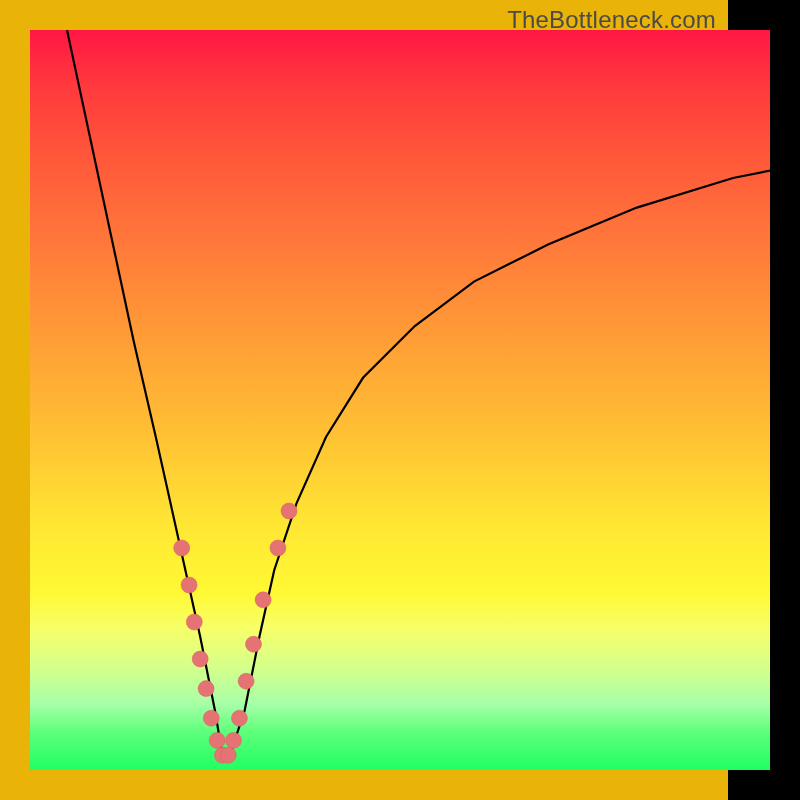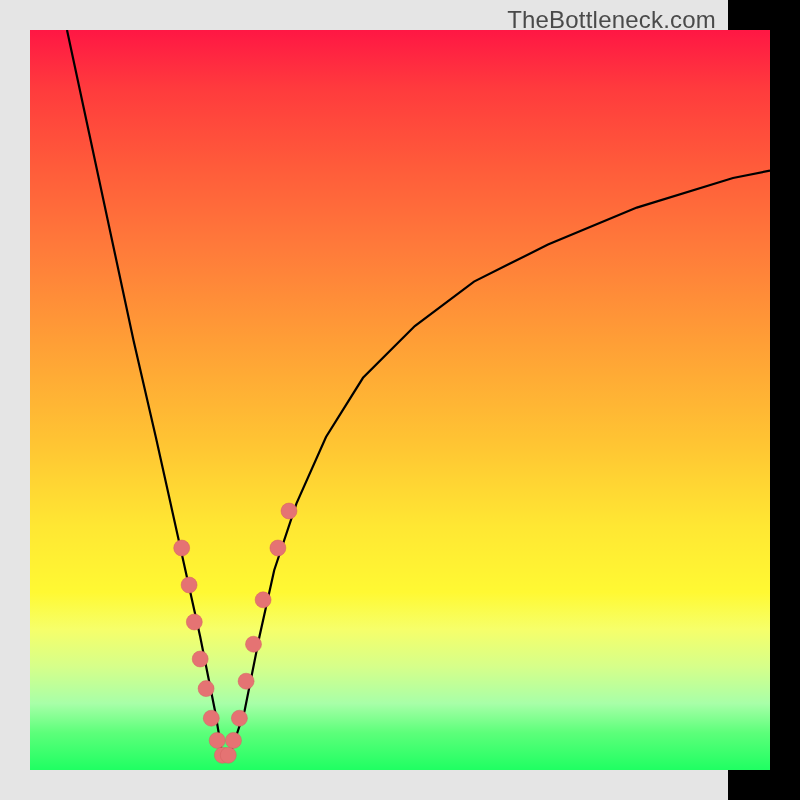--- a/index.html
+++ b/index.html
@@ -9,21 +9,21 @@
     height: 800px;
     overflow: hidden;
     background: #000;
     font-family: Arial, Helvetica, sans-serif;
   }
   .frame {
     position: absolute;
     top: 0; left: 0;
     width: 728px;
     height: 800px;
-    background: #e5e5e5;
+    background: #eab308;
   }
   .plot-area {
     position: absolute;
     
     top: 30px;
     left: 30px;
     width: 740px;
     height: 740px;
     
     background: linear-gradient(

